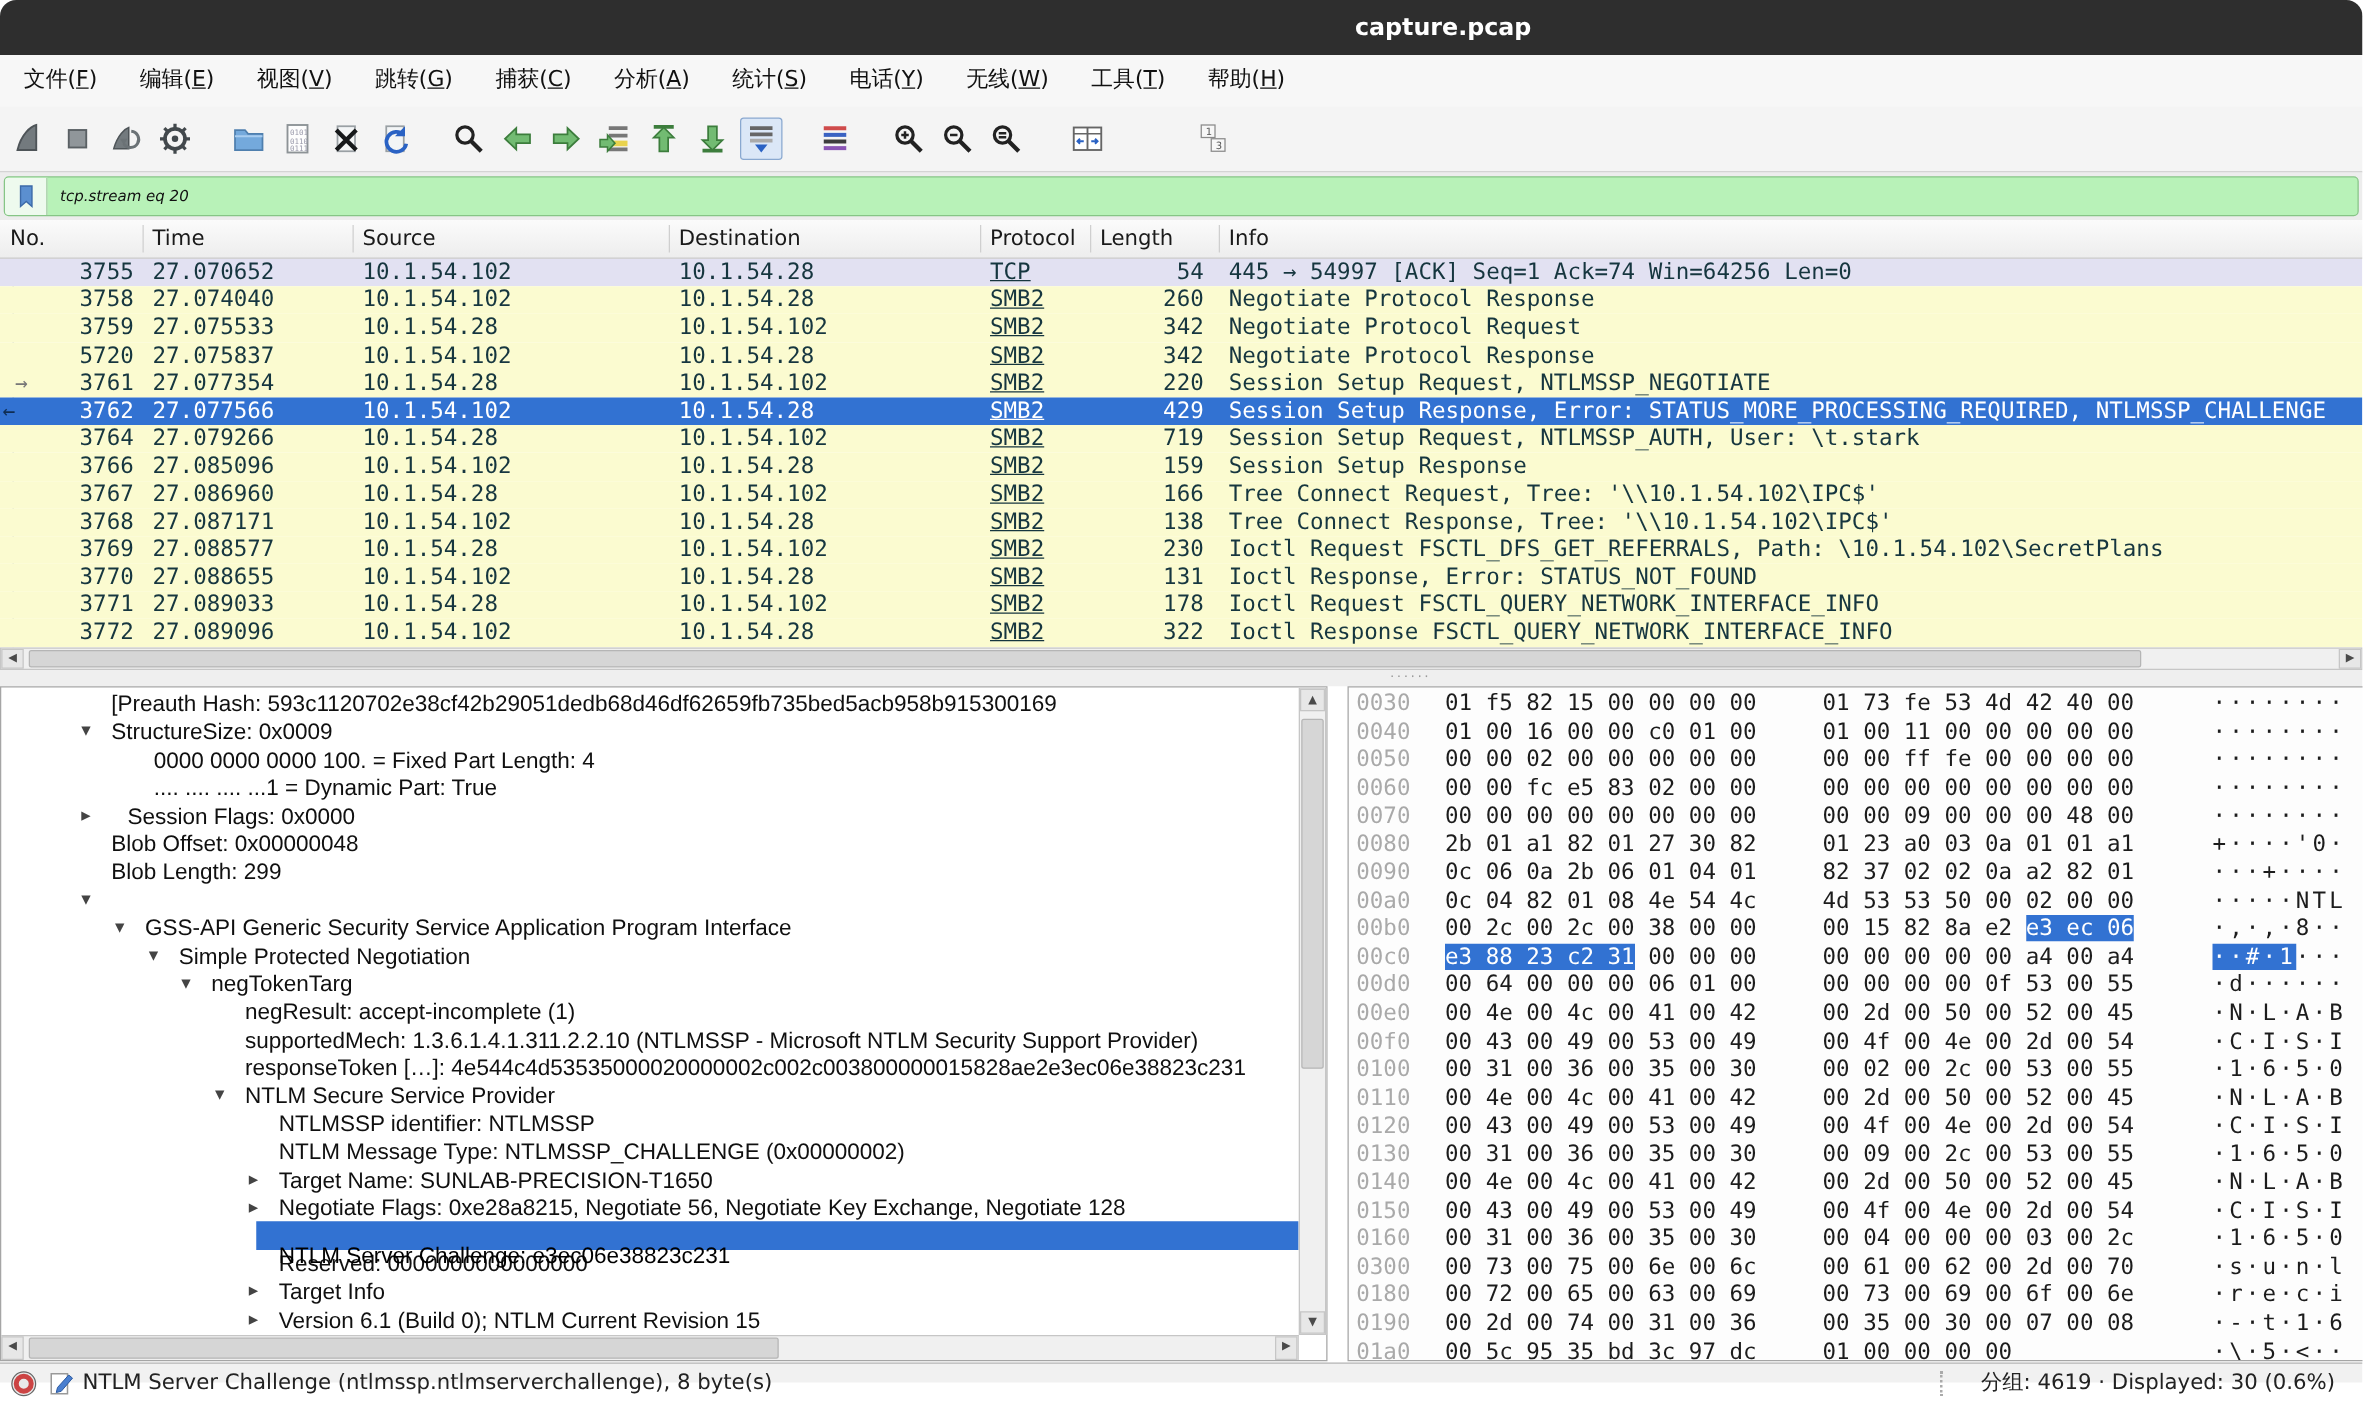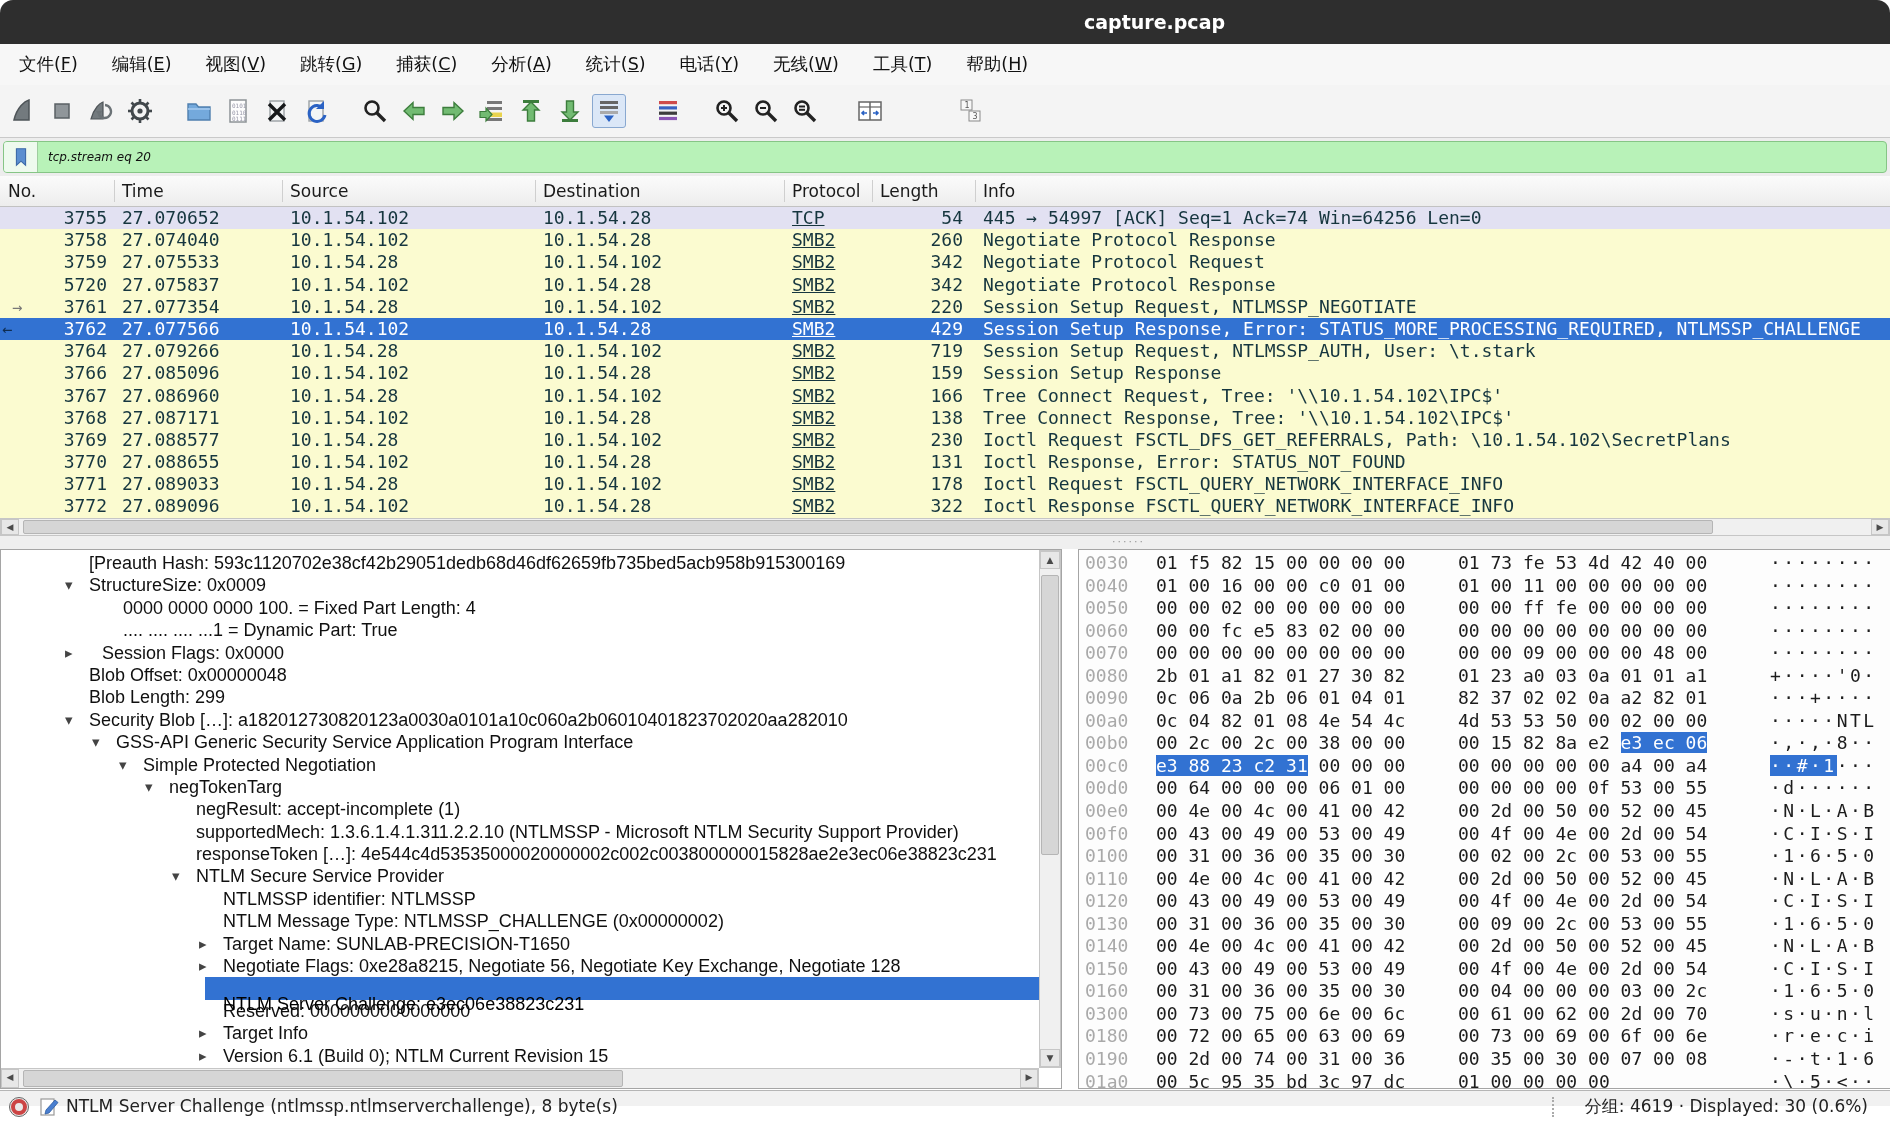--- a/index.html
+++ b/index.html
@@ -350,21 +350,21 @@
 
   <div class="detailbox">
     <div class="dlines">
         <div class="dline"><span class="dtext" style="left: 88px;">[Preauth Hash: 593c1120702e38cf42b29051dedb68d46df62659fb735bed5acb958b915300169</span></div>
         <div class="dline"><span class="tri" style="left: 64px;">▾</span><span class="dtext" style="left: 88px;">StructureSize: 0x0009</span></div>
         <div class="dline"><span class="dtext" style="left: 122px;">0000 0000 0000 100. = Fixed Part Length: 4</span></div>
         <div class="dline"><span class="dtext" style="left: 122px;">.... .... .... ...1 = Dynamic Part: True</span></div>
         <div class="dline"><span class="tri" style="left: 64px;">▸</span><span class="dtext" style="left: 101px;">Session Flags: 0x0000</span></div>
         <div class="dline"><span class="dtext" style="left: 88px;">Blob Offset: 0x00000048</span></div>
         <div class="dline"><span class="dtext" style="left: 88px;">Blob Length: 299</span></div>
-        <div class="dline"><span class="tri" style="left: 64px;">▾</span><span class="dtext" style="left: 88px;">Security Blob […]: a182012730820123a0030a0101a10c060a2b06010401823702020aa282010</span></div>
+        <div class="dline"><span class="tri" style="left: 64px;">▾</span></div>
         <div class="dline"><span class="tri" style="left: 91px;">▾</span><span class="dtext" style="left: 115px;">GSS-API Generic Security Service Application Program Interface</span></div>
         <div class="dline"><span class="tri" style="left: 118px;">▾</span><span class="dtext" style="left: 142px;">Simple Protected Negotiation</span></div>
         <div class="dline"><span class="tri" style="left: 144px;">▾</span><span class="dtext" style="left: 168px;">negTokenTarg</span></div>
         <div class="dline"><span class="dtext" style="left: 195px;">negResult: accept-incomplete (1)</span></div>
         <div class="dline"><span class="dtext" style="left: 195px;">supportedMech: 1.3.6.1.4.1.311.2.2.10 (NTLMSSP - Microsoft NTLM Security Support Provider)</span></div>
         <div class="dline"><span class="dtext" style="left: 195px;">responseToken […]: 4e544c4d53535000020000002c002c003800000015828ae2e3ec06e38823c231</span></div>
         <div class="dline"><span class="tri" style="left: 171px;">▾</span><span class="dtext" style="left: 195px;">NTLM Secure Service Provider</span></div>
         <div class="dline"><span class="dtext" style="left: 222px;">NTLMSSP identifier: NTLMSSP</span></div>
         <div class="dline"><span class="dtext" style="left: 222px;">NTLM Message Type: NTLMSSP_CHALLENGE (0x00000002)</span></div>
         <div class="dline"><span class="tri" style="left: 198px;">▸</span><span class="dtext" style="left: 222px;">Target Name: SUNLAB-PRECISION-T1650</span></div>

